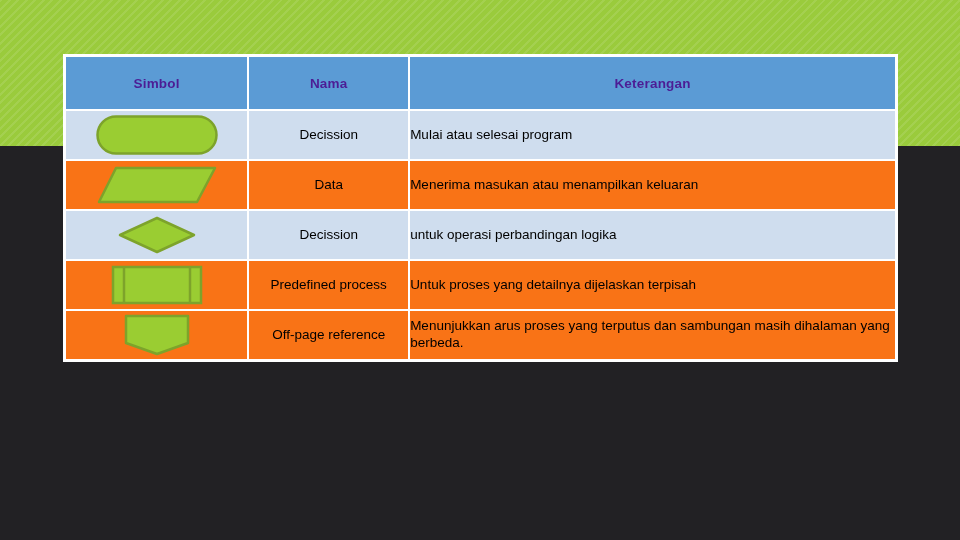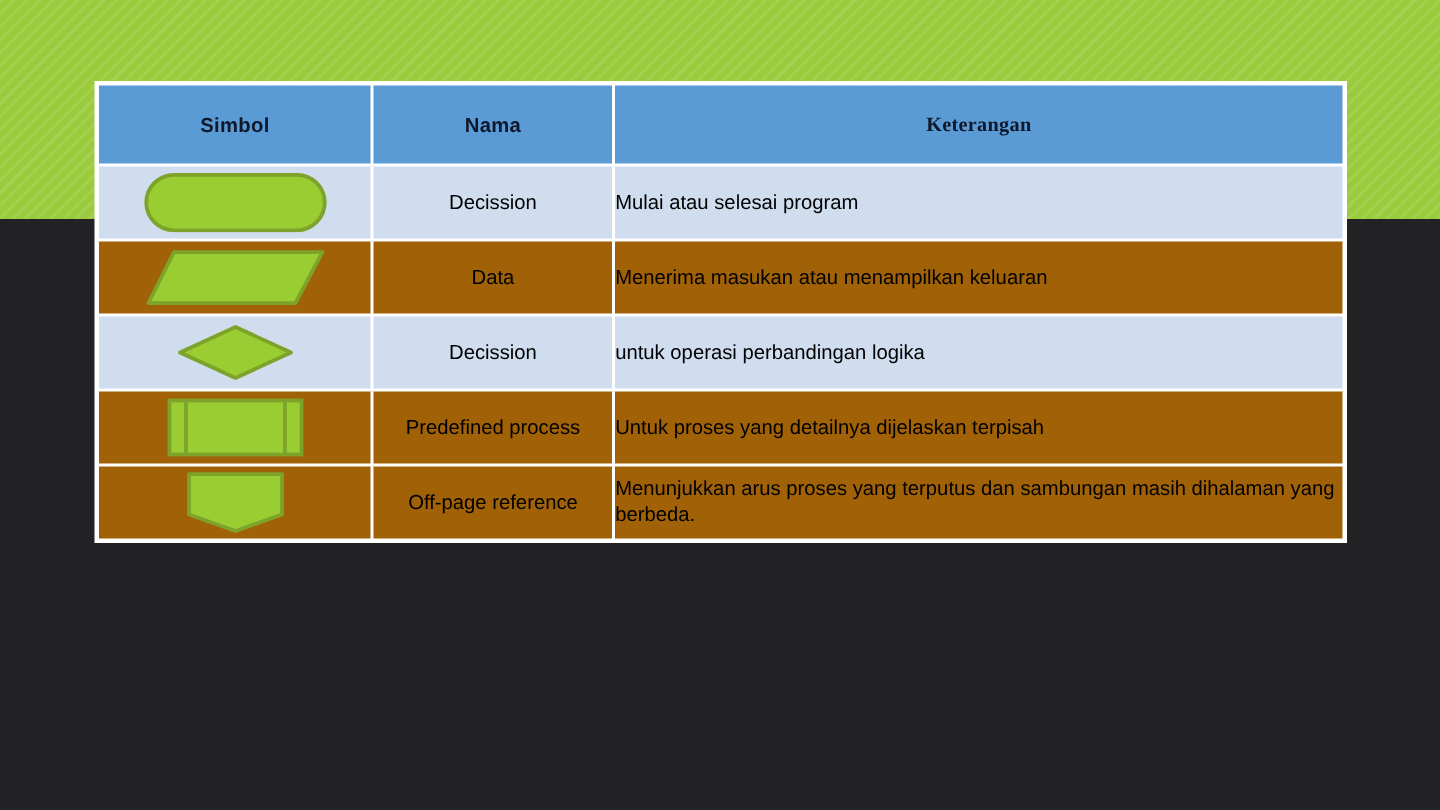--- a/index.html
+++ b/index.html
@@ -25,33 +25,33 @@
     background:#FFFFFF;
     box-shadow:0 0 0 1px #FFFFFF;
   }
   #table td,#table th{
     border:2px solid #FFFFFF;
     padding:0;
     vertical-align:middle;
   }
   thead th{
     background:#5B9BD5;
-    color:#0f172a;
+    color:#4c1d95;
     font-size:13.5px;
     font-weight:bold;
     height:52px;
     text-align:center;
     letter-spacing:.2px;
   }
   .col-sym{width:181px;}
   .col-nam{width:159px;}
-  .col-ket{width:481px;font-family:Liberation Serif, serif;}
+  .col-ket{width:481px;}
 
   tbody tr.odd  td{background:#CFDDEE;}
-  tbody tr.even td{background:#a16207;}
+  tbody tr.even td{background:#f97316;}
 
   td.sym{height:48px;text-align:center;}
   td.nam{
     text-align:center;font-size:13.5px;color:#000000;
     padding:4px 3px;line-height:1.18;
   }
   td.ket{
     text-align:left;font-size:13.5px;color:#000000;
     padding:4px 6px 4px 8px;line-height:1.25;
   }

